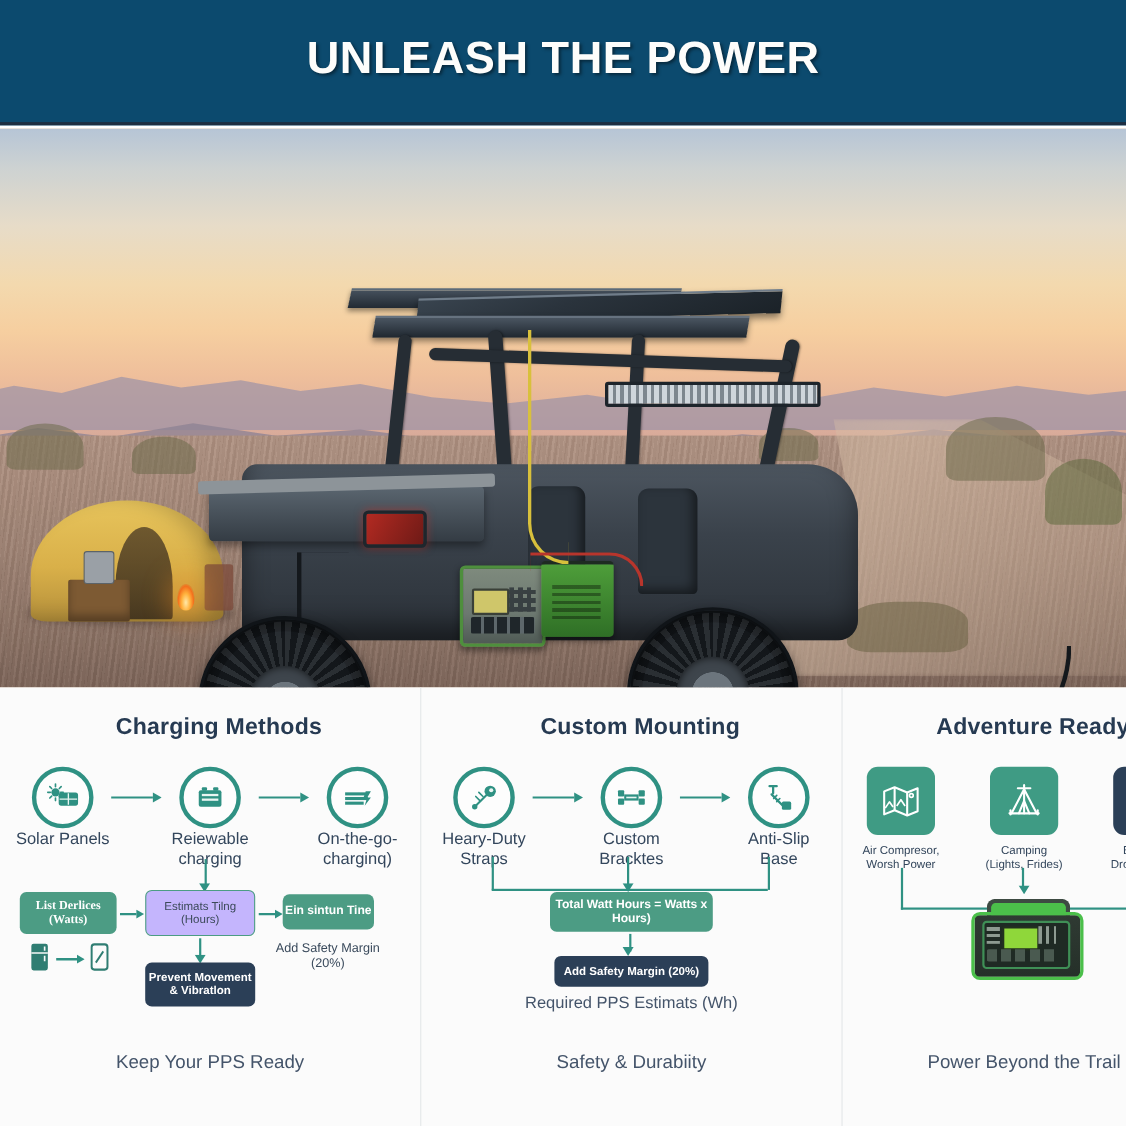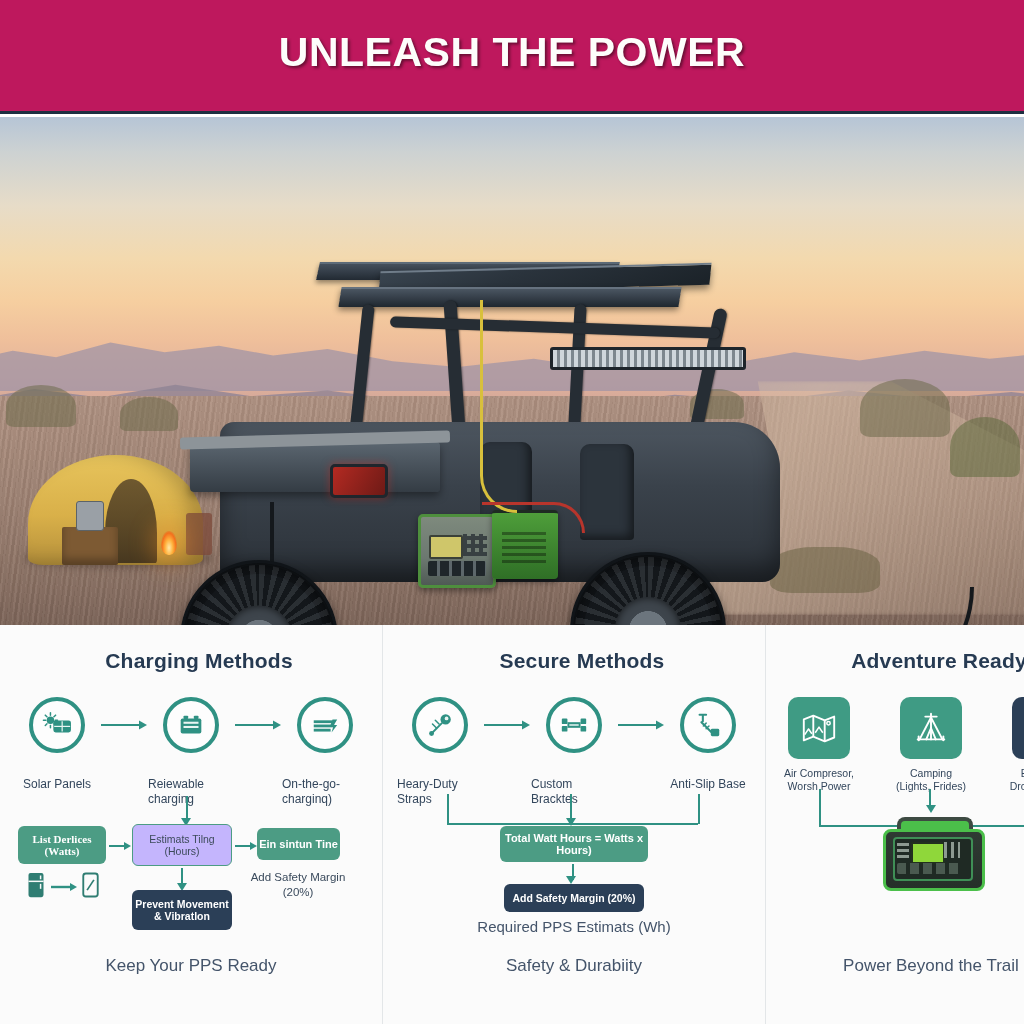--- a/index.html
+++ b/index.html
@@ -6,21 +6,21 @@
   body{
     width:1024px;height:1024px;overflow:hidden;
     font-family:"Liberation Sans",sans-serif;
     background:#ffffff;
   }
   .page{position:relative;width:1024px;height:1024px;}
 
   
   .header{
     position:absolute;left:0;top:0;width:1024px;height:114px;
-    background:#be185d;
+    background:#0c4a6e;
     box-sizing:border-box;
     display:flex;flex-direction:column;align-items:center;justify-content:center;
     overflow:hidden;
   }
   .header::after{
     content:"";position:absolute;left:0;bottom:0;width:100%;height:3px;
     background:#1d2e41;
   }
   .hdr-title{
     color:#fdfdfb;font-size:41px;font-weight:bold;letter-spacing:.5px;
@@ -252,21 +252,21 @@
   }
   .circle{
     width:56px;height:56px;border-radius:50%;
     border:4px solid #2f9183;
     background:#fdfdfd;
     display:flex;align-items:center;justify-content:center;
     box-sizing:border-box;
   }
   .circle svg{width:30px;height:30px;display:block;}
   .icon-cap{
-    margin-top:24px;font-size:12px;color:#33465c;line-height:1.22;
+    margin-top:1px;font-size:15px;color:#33465c;text-align:center;line-height:1.22;
   }
   .arrow-h{
     width:48px;height:56px;display:flex;align-items:center;justify-content:center;
   }
   .arrow-h svg{width:46px;height:12px;}
 
   
   .flow{position:relative;width:100%;height:128px;margin-top:4px;}
   .box{
     position:absolute;box-sizing:border-box;
@@ -518,21 +518,21 @@
 
         <div class="box box-navy" style="left:118px;top:80px;width:100px;height:40px;">Prevent Movement &amp; Vibratlon</div>
 
         <div class="plain-label" style="left:234px;top:60px;width:100px;">Add Safety Margin (20%)</div>
       </div>
 
       <div class="panel-footer">Keep Your PPS Ready</div>
     </div>
 
     <div class="panel">
-      <div class="panel-title">Secure Methods</div>
+      <div class="panel-title">Custom Mounting</div>
 
       <div class="icon-row">
         <div class="icon-cell">
           <div class="circle">
             <svg viewBox="0 0 32 32" stroke="#2f9183" stroke-width="2" fill="none" stroke-linecap="round">
               <circle cx="22" cy="10" r="5.5" fill="#2f9183" stroke="none"></circle>
               <circle cx="23" cy="9" r="2" fill="#e9f5f2" stroke="none"></circle>
               <line x1="18" y1="14" x2="8" y2="24"></line>
               <line x1="15" y1="15" x2="11" y2="11" stroke-width="1.6"></line>
               <line x1="12" y1="19" x2="8" y2="15" stroke-width="1.6"></line>

